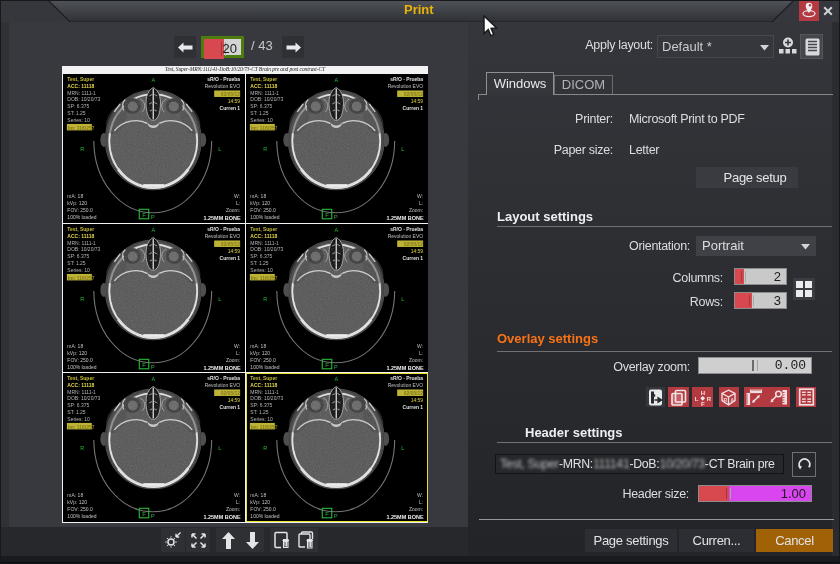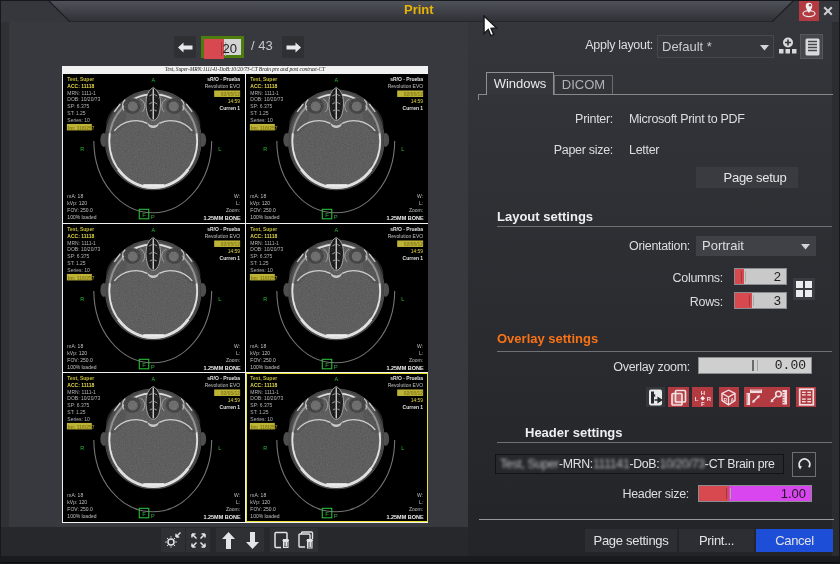--- a/index.html
+++ b/index.html
@@ -369,18 +369,18 @@
 <div class="lbl" style="right:151px;top:487px;">Header size:</div>
 <div class="abs" style="left:698px;top:485px;width:114px;height:17px;background:#d946ef;border:1px solid #8a8c90;">
   <div class="abs" style="left:0;top:0;width:30px;height:15px;background:#d8494f;"></div>
   <div class="abs" style="left:27px;top:2px;width:1px;height:11px;background:#9b3a3e;"></div>
   <div class="abs" style="left:31px;top:2px;width:1px;height:11px;background:#a8a8a8;"></div>
   <div class="abs" style="right:5px;top:0px;color:#1c1c1e;font-size:13px;">1.00</div>
 </div>
 
 <div class="abs" style="left:479px;top:519px;width:355px;height:1px;background:#97989a;"></div>
 <div class="btn" style="left:585px;top:529px;width:92px;height:23px;color:#e2e3e5;font-size:13px;background:#2c2e33;">Page settings</div>
-<div class="btn" style="left:679px;top:529px;width:75px;height:23px;color:#e2e3e5;font-size:13px;background:#2c2e33;">Print...</div>
-<div class="btn" style="left:756px;top:529px;width:77px;height:23px;color:#e2e3e5;font-size:13px;background:#1d4ed8;">Cancel</div>
+<div class="btn" style="left:679px;top:529px;width:75px;height:23px;color:#e2e3e5;font-size:13px;background:#2c2e33;">Curren...</div>
+<div class="btn" style="left:756px;top:529px;width:77px;height:23px;color:#e2e3e5;font-size:13px;background:#a16207;">Cancel</div>
 
 <svg class="abs" style="left:483px;top:15px;z-index:9;" width="16" height="23" viewBox="0 0 16 23">
   <path d="M1 1 L1 18.5 L5.3 14.6 L7.8 20.7 L10.7 19.4 L8.1 13.4 L13.6 12.9 Z" fill="#ffffff" stroke="#1a1b1e" stroke-width="1.5"></path>
 </svg>
 
 </body></html>

